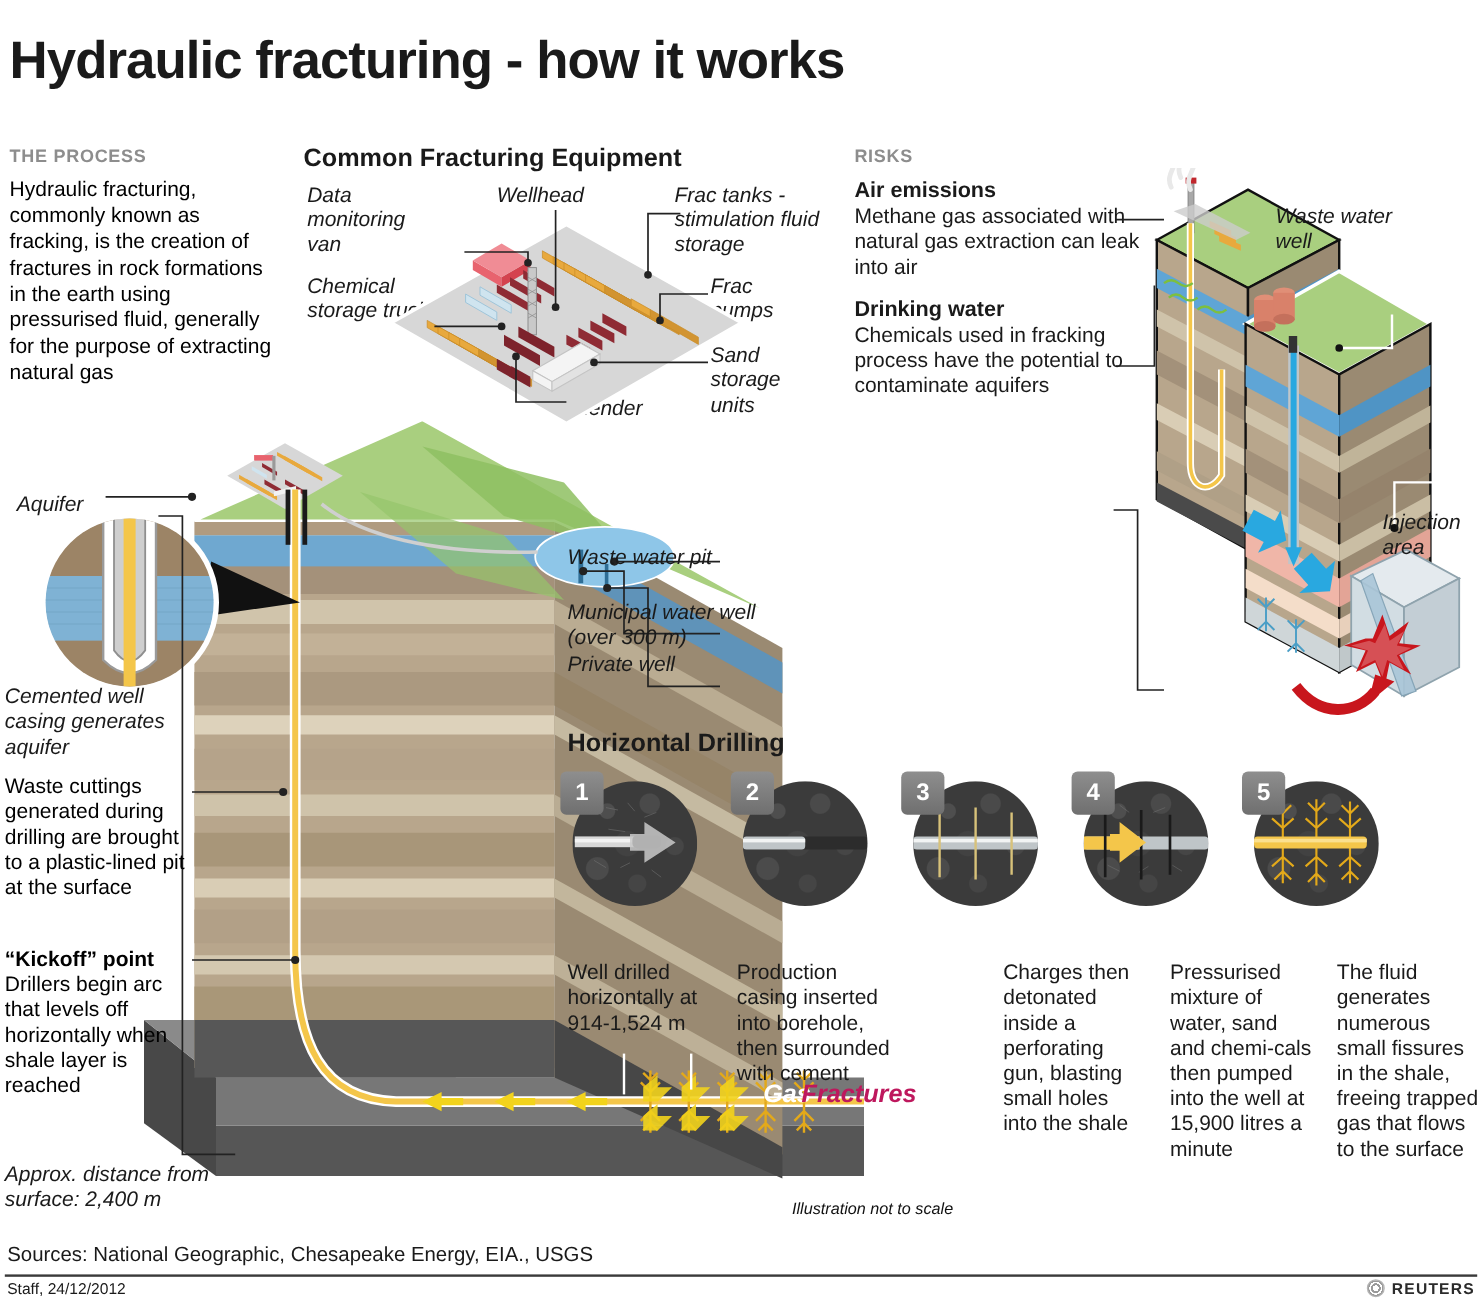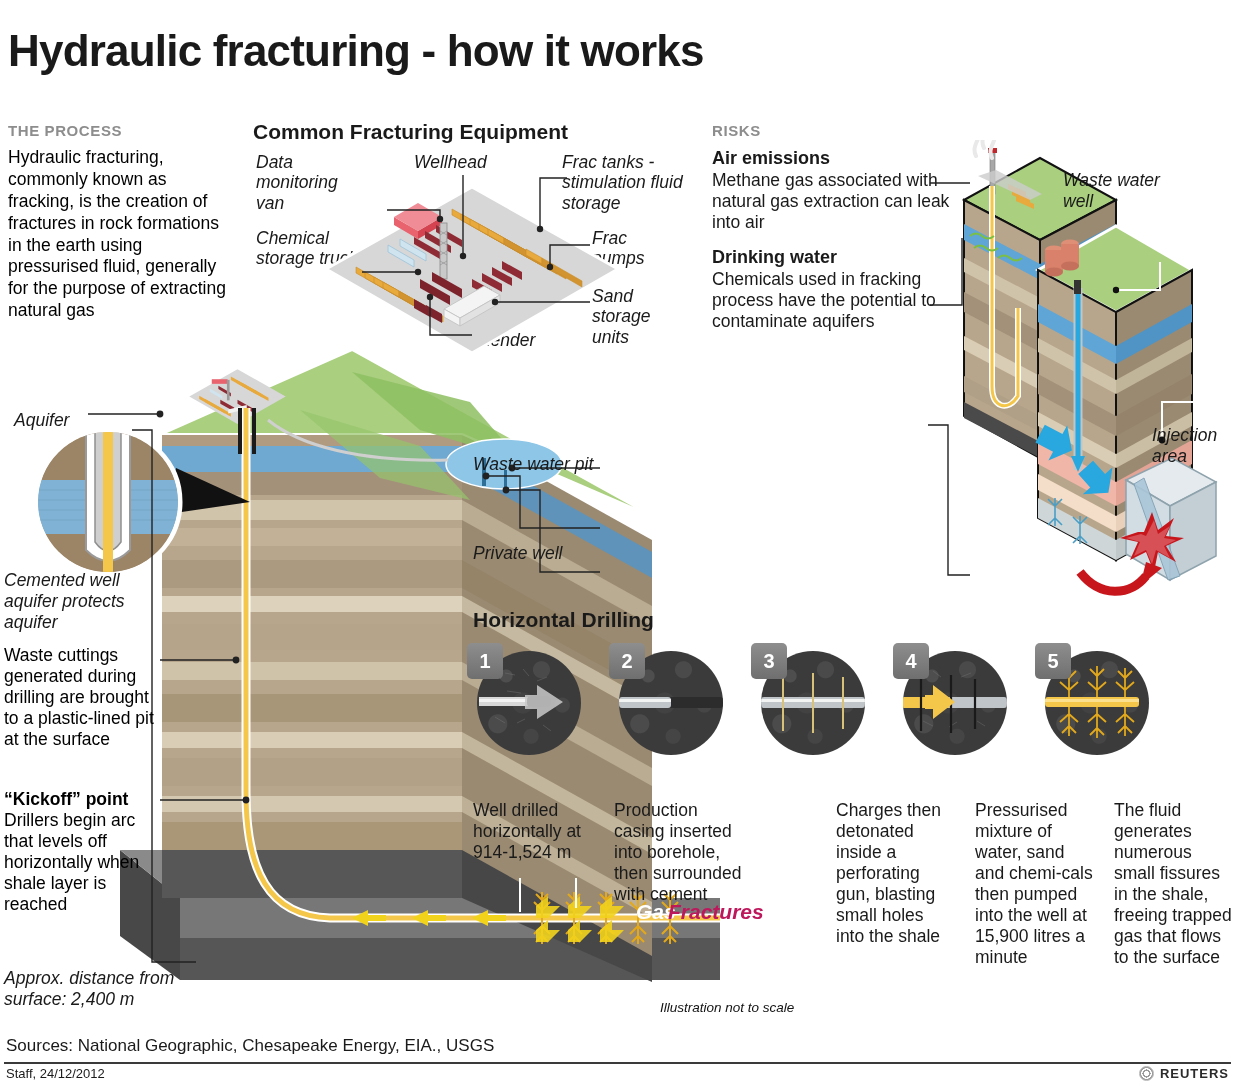--- a/index.html
+++ b/index.html
@@ -453,29 +453,30 @@
       <path d="M520,528 L520,562"></path>
       <path d="M576,528 L576,558"></path>
     </g>
   </svg>
 
   <div style="position:absolute;left:636px;top:900px;color:#ffffff;font-style:italic;font-size:21px;font-weight:bold">Gas</div>
   <div style="position:absolute;left:668px;top:900px;color:#be185d;font-style:italic;font-size:21px;font-weight:bold">Fractures</div>
   <div style="position:absolute;left:660px;top:1000px;font-style:italic;font-size:13.5px;color:#111">Illustration not to scale</div>
 
   <div class="cslabel" id="lbl-aquifer">Aquifer</div>
-  <div class="cslabel" id="lbl-cement">Cemented well aquifer protects aquifer</div>
+  <div class="cslabel" id="lbl-cement">Cemented well casing generates aquifer</div>
   <div class="cslabel bodytext" id="lbl-waste-c">Waste cuttings generated during drilling are brought to a plastic-lined pit at the surface</div>
   <div class="cslabel bodytext" id="lbl-kickoff">
     <b>“Kickoff” point</b>
     <span>Drillers begin arc that levels off horizontally when shale layer is reached</span>
   </div>
   <div class="cslabel" id="lbl-approx">Approx. distance from surface:  2,400 m</div>
 
   <div class="cslabel" id="lbl-wwpit">Waste water pit</div>
+  <div class="cslabel" id="lbl-muni">Municipal water well (over 300 m)</div>
   <div class="cslabel" id="lbl-private">Private well</div>
 
   <svg style="position:absolute;left:930px;top:140px;width:305px;height:490px" viewBox="0 0 305 490">
 
     <polygon points="34,60 110,18 186,60 110,100" fill="#a9cf7f" stroke="#111" stroke-width="2"></polygon>
     <polygon points="34,60 110,100 110,318 34,276" fill="#b8a68c" stroke="#111" stroke-width="2"></polygon>
     <polygon points="110,100 186,60 186,278 110,318" fill="#9a8a72" stroke="#111" stroke-width="2"></polygon>
     <g>
       <polygon points="34,84 110,124 110,140 34,100" fill="#5fa5d6"></polygon>
       <polygon points="110,124 186,84 186,100 110,140" fill="#4f94c5"></polygon>

